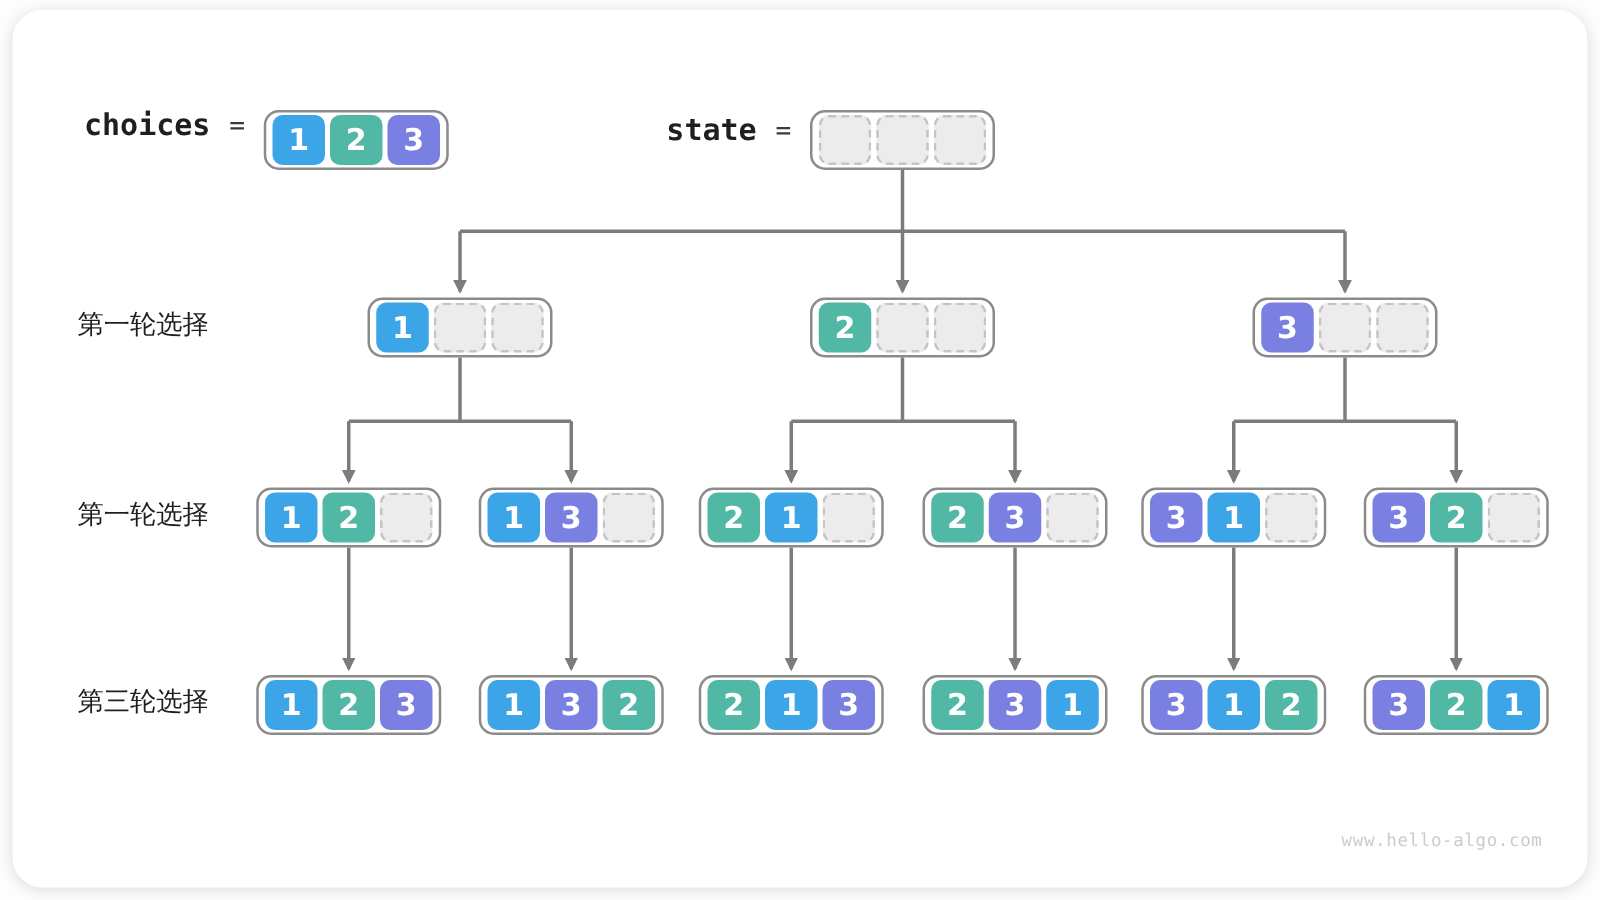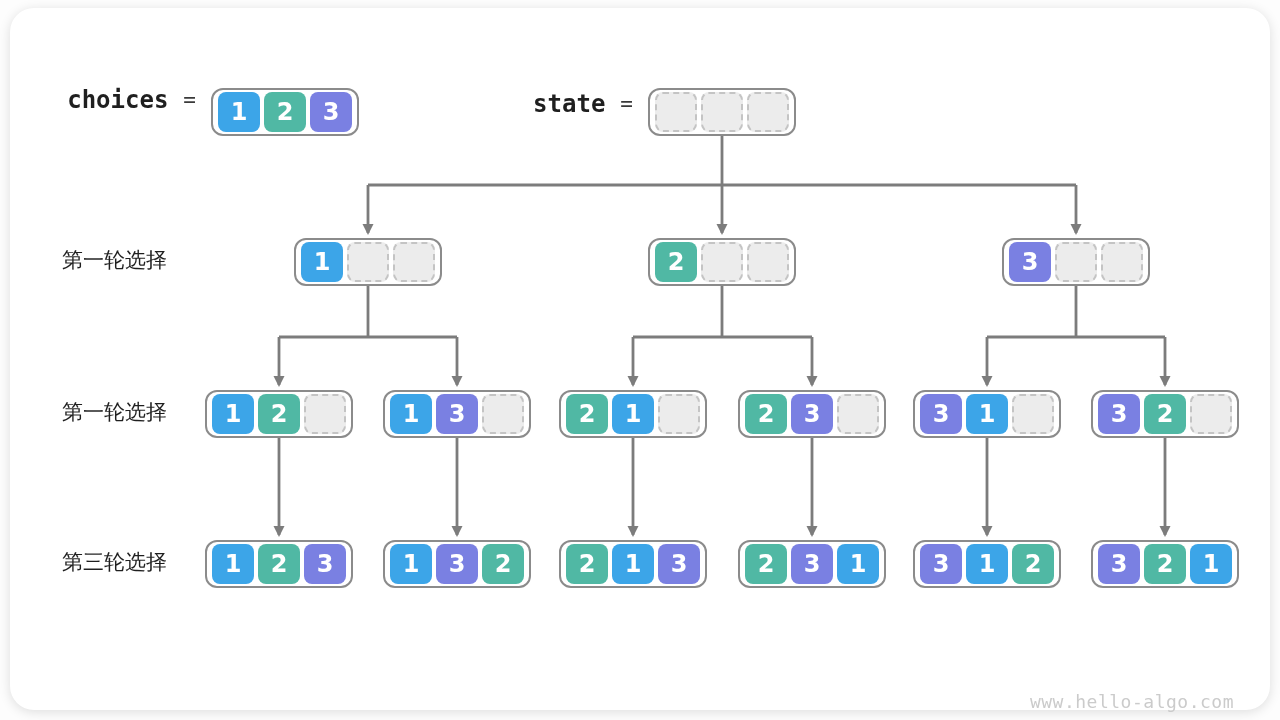--- a/index.html
+++ b/index.html
@@ -44,23 +44,23 @@
   }
   .hdr .eq {
     font-family:"DejaVu Sans Mono","Liberation Mono",monospace;
     font-size:21px; color:#3a3a3a;
   }
   .row-label {
     position:absolute; left:62px; height:22px; line-height:22px;
     font-size:21px; font-weight:500; color:var(--p-text); white-space:nowrap;font-family:Liberation Mono, monospace;
   }
   .watermark {
-    position:absolute; right:46px; bottom:8px;
+    position:absolute; right:46px; bottom:39px;
     font-family:"DejaVu Sans Mono","Liberation Mono",monospace;
-    font-size:18px; letter-spacing:0.5px; color:var(--p-watermark);
+    font-size:14px; letter-spacing:0.5px; color:var(--p-watermark);
   }
 </style>
 </head>
 <body>
 
 <div class="card"></div>
 
 <div class="canvas">
 
   <svg class="connectors" width="1280" height="720" viewBox="0 0 1280 720">

